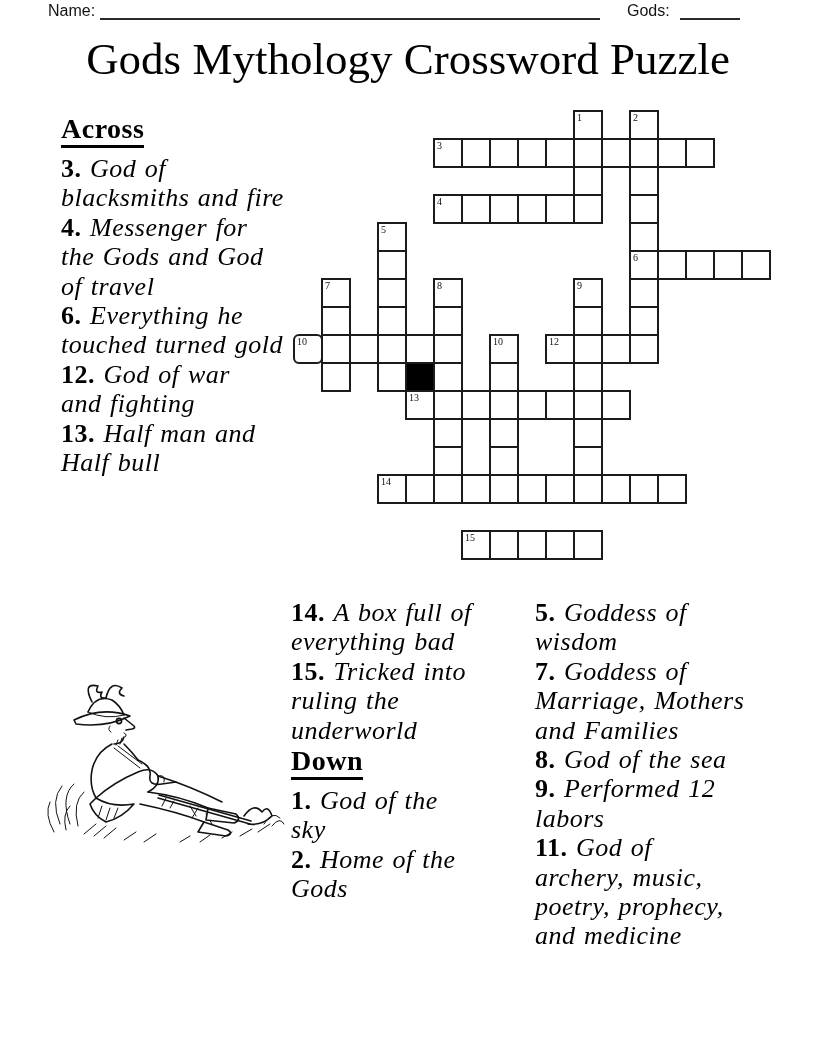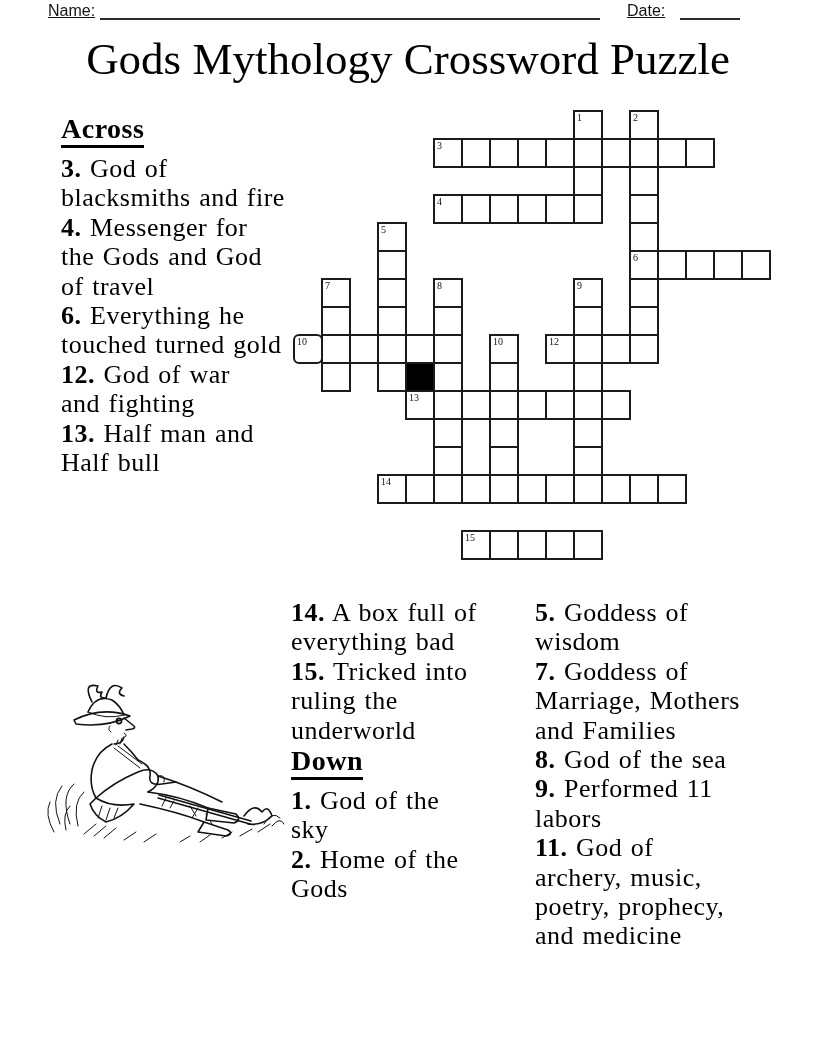--- a/index.html
+++ b/index.html
@@ -1,20 +1,20 @@
 <!DOCTYPE html>
 <html><head>
 <meta charset="utf-8">
 <style>
   html,body{margin:0;padding:0;background:#fff;}
   .page{position:relative;width:816px;height:1056px;background:#ffffff;overflow:hidden;
         font-family:"Liberation Serif",serif;color:#000;}
   
   .hdr-label{position:absolute;top:2px;font-family:"Liberation Sans",sans-serif;
-             font-size:16px;color:#141414;text-decoration:underline;}
+             font-size:16px;color:#141414;}
   #name-label{left:48px;}
   #date-label{left:627px;}
   .hline{position:absolute;top:18px;height:0;border-bottom:2px solid #2a2a2a;}
   #name-line{left:100px;width:500px;}
   #date-line{left:680px;width:60px;}
   
   .title{position:absolute;top:33px;left:0;width:816px;text-align:center;
          font-size:45px;line-height:52px;white-space:nowrap;color:#000;}
   
   .grid{position:absolute;left:293px;top:110px;width:478px;height:450px;}
@@ -24,38 +24,38 @@
   .cellnum{position:absolute;top:0px;left:2px;font-size:10px;line-height:11px;
            font-family:"Liberation Serif",serif;color:#111;}
   
   .col{position:absolute;font-size:26px;line-height:29.4px;letter-spacing:0.5px;
        word-spacing:1.5px;color:#000;}
   #col-left{left:61px;top:113px;width:240px;}
   #col-mid{left:291px;top:598px;width:212px;}
   #col-right{left:535px;top:598px;width:238px;}
   .clue{margin:0;}
   .clue .num{font-weight:bold;}
-  .clue .txt{white-space:pre-line;}
+  .clue .txt{white-space:pre-line;font-style:italic;}
   .clue-heading{display:inline-block;font-size:28px;line-height:30px;font-weight:bold;
                 border-bottom:3px solid #000;margin:1px 0 6px 0;padding-bottom:1px;}
   
   .illus{position:absolute;left:40px;top:674px;width:245px;height:180px;}
   .illus path,.illus circle{stroke:#121212;fill:none;stroke-width:1.6;
                             stroke-linecap:round;stroke-linejoin:round;}
   .illus .fillw{fill:#ffffff;}
   .illus .thin{stroke-width:1;}
 </style>
 </head>
 <body>
 
 <div class="page">
 
   <span class="hdr-label" id="name-label">Name:</span>
   <span class="hline" id="name-line"></span>
-  <span class="hdr-label" id="date-label">Date:</span>
+  <span class="hdr-label" id="date-label">Gods:</span>
   <span class="hline" id="date-line"></span>
 
   <div class="title">Gods Mythology Crossword Puzzle</div>
 
   <div class="grid">
       <div class="cell" style="left: 280px; top: 0px;">
         <span class="cellnum">1</span>
       </div>
       <div class="cell" style="left: 336px; top: 0px;">
         <span class="cellnum">2</span>
@@ -198,21 +198,21 @@
       <p class="clue"><span class="num">2.</span> <span class="txt">Home of the
 Gods</span></p>
     </div>
   <div class="col" id="col-right">
       <p class="clue"><span class="num">5.</span> <span class="txt">Goddess of
 wisdom</span></p>
       <p class="clue"><span class="num">7.</span> <span class="txt">Goddess of
 Marriage, Mothers
 and Families</span></p>
       <p class="clue"><span class="num">8.</span> <span class="txt">God of the sea</span></p>
-      <p class="clue"><span class="num">9.</span> <span class="txt">Performed 11
+      <p class="clue"><span class="num">9.</span> <span class="txt">Performed 12
 labors</span></p>
       <p class="clue"><span class="num">11.</span> <span class="txt">God of
 archery, music,
 poetry, prophecy,
 and medicine</span></p>
     </div>
 
   <svg class="illus" viewBox="0 0 245 180">
 
     <path class="thin" d="M20,150 Q10,126 22,112"></path>

